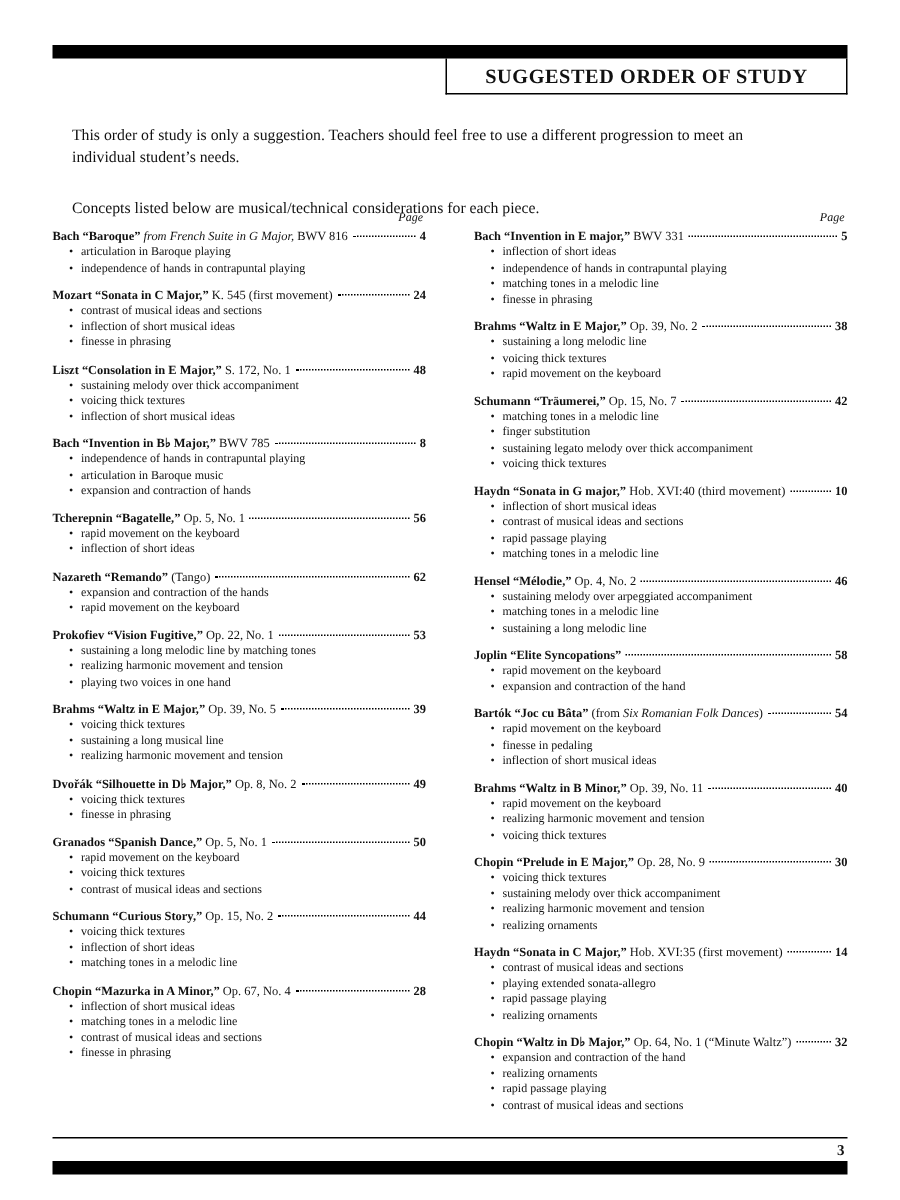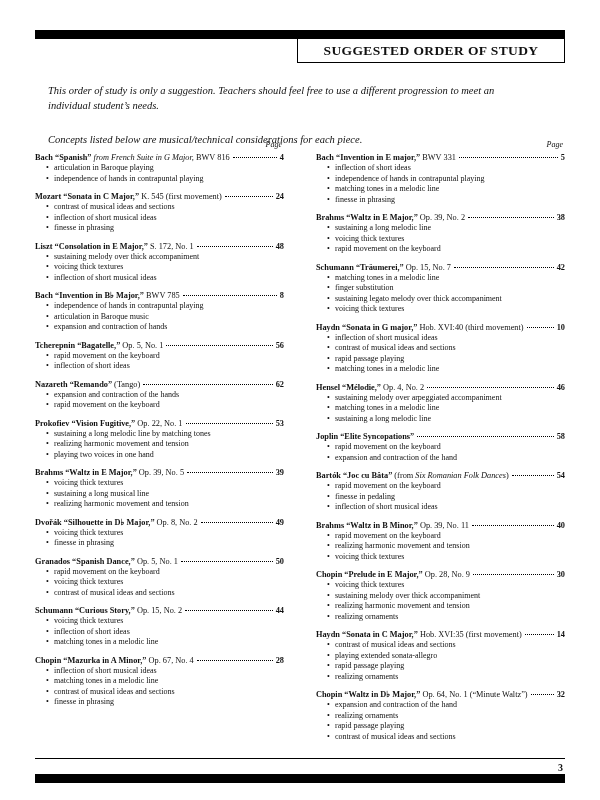--- a/index.html
+++ b/index.html
@@ -8,21 +8,21 @@
   .page {
     position:relative; width:600px; height:800px; background:#fff; overflow:hidden;
   }
   .top-bar { position:absolute; left:35px; right:35px; top:30px; height:9px; background:#000; }
   .title-box {
     position:absolute; right:35px; top:39px; width:268px; height:24px;
     border:1px solid #000; border-top:none;
     display:flex; align-items:center; justify-content:center;
   }
   .title-box span { font-weight:bold; font-size:13.5px; letter-spacing:.4px; }
-  .intro { position:absolute; left:48px; top:84px; width:450px; font-size:10.5px; line-height:1.4;font-style:italic; }
+  .intro { position:absolute; left:48px; top:84px; width:450px; font-size:10.5px; line-height:1.4; }
   .intro p + p { margin-top:20px; }
   .cols { position:absolute; left:35px; top:140px; width:530px; display:flex; gap:32px; }
   .col { flex:1 1 0; min-width:0; }
   .page-label { font-style:italic; font-size:8px; text-align:right; margin-bottom:3px; padding-right:2px; }
   .entry { margin-bottom:7px; }
   .head { display:flex; align-items:baseline; font-size:8.3px; line-height:11px; white-space:nowrap; }
   .head .b { font-weight:bold; }
   .head .i { font-style:italic; }
   .leader { flex:1 1 auto; min-width:8px; border-bottom:1px dotted #000; margin:0 3px; transform:translateY(-2px); }
   .pg { font-weight:bold; }
@@ -47,21 +47,21 @@
   <div class="intro">
     <p>This order of study is only a suggestion.  Teachers should feel free to use a different progression to meet an individual student’s needs.</p>
     <p>Concepts listed below are musical/technical considerations for each piece.</p>
   </div>
 
   <div class="cols">
     <div class="col" id="col-left">
       <div class="page-label">Page</div>
     <div class="entry">
           <div class="head">
-            <span class="head-text"><span class="b">Bach “Spanish” </span><span class="i">from French Suite in G Major,</span><span> BWV 816</span></span>
+            <span class="head-text"><span class="b">Bach “Baroque” </span><span class="i">from French Suite in G Major,</span><span> BWV 816</span></span>
             <span class="leader"></span>
             <span class="pg">4</span>
           </div>
           <ul class="bullets">
             <li>
               <span class="dot">•</span>
               <span>articulation in Baroque playing</span>
             </li>
             <li>
               <span class="dot">•</span>

